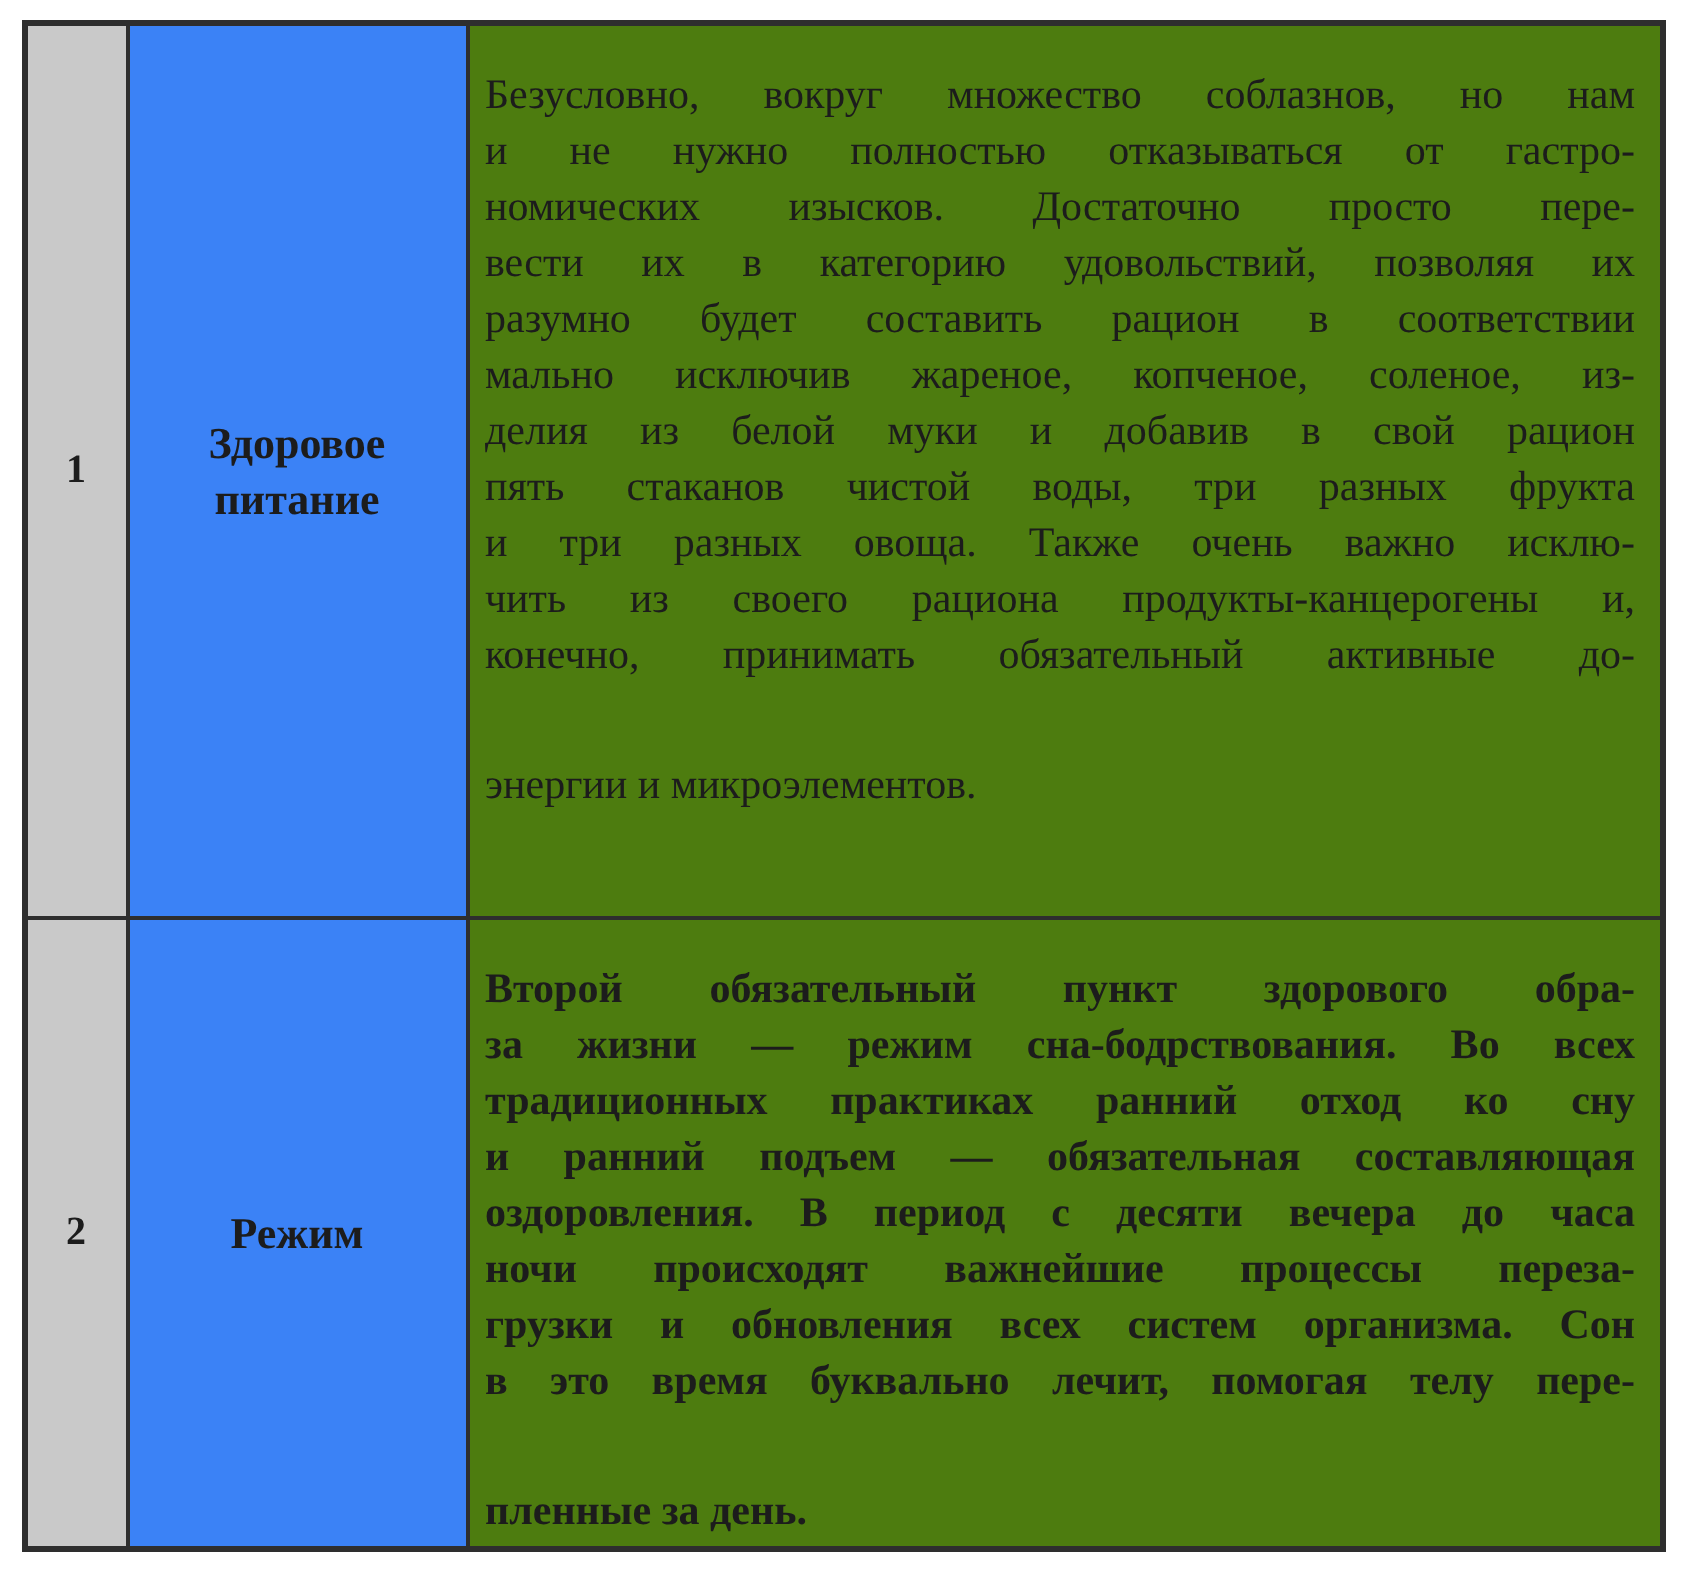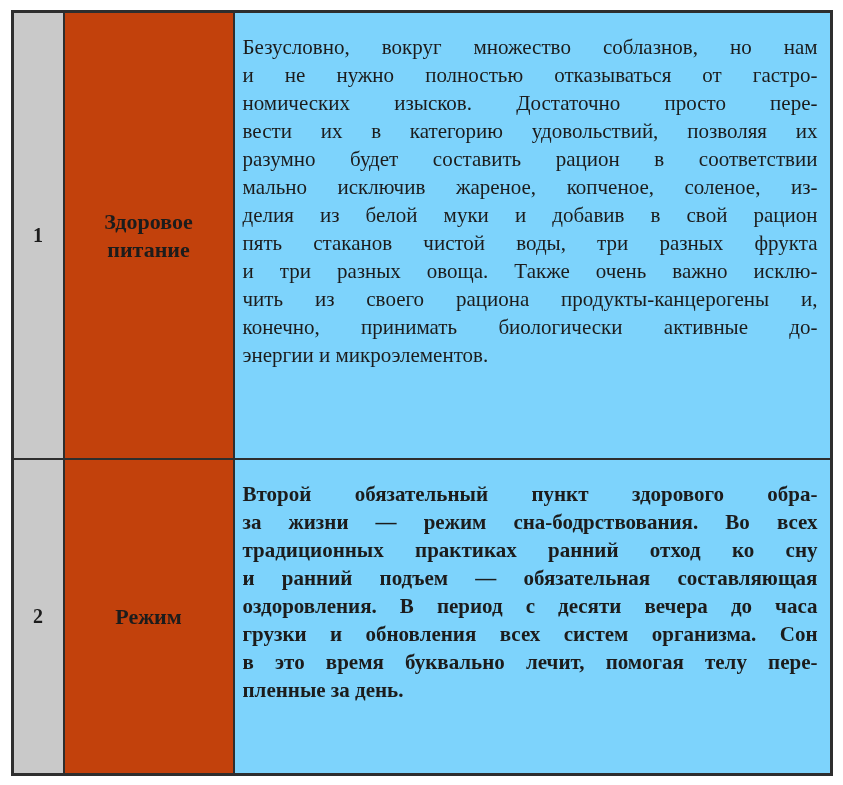--- a/index.html
+++ b/index.html
@@ -41,49 +41,50 @@
     display: flex;
     align-items: center;
     justify-content: center;
     font-weight: bold;
     font-size: 20px;
     color: #1c1c1c;
   }
   .cell-title {
     width: 170px;
     flex: 0 0 170px;
-    background: #c2410c;
+    background: #3b82f6;
     border-right: 2px solid #2e2e2e;
     display: flex;
     align-items: center;
     justify-content: center;
     text-align: center;
     font-weight: bold;
     font-size: 22px;
     line-height: 28px;
     color: #1c1c1c;
     padding: 0 6px;
   }
   .cell-text {
     flex: 1 1 auto;
-    background: #7dd3fc;
+    background: #4d7c0f;
     padding: 20px 12px 4px 8px;
     font-size: 21px;
     line-height: 28px;
     color: #1c1c1c;
   }
   .row-first .cell-text { min-height: 445px; }
   .row-second .cell-text { min-height: 313px; font-weight: bold; }
   .tl {
     text-align: justify;
     text-align-last: justify;
     white-space: normal;
   }
   .tl:last-child {
     text-align-last: left;
+    margin-top: 37px;
   }
 </style>
 </head>
 <body>
 
 <div class="page">
   <div class="doc-table">
 
     <div class="t-row row-first">
       <div class="cell cell-num">1</div>
@@ -92,34 +93,35 @@
           <div class="tl">Безусловно, вокруг множество соблазнов, но нам</div>
           <div class="tl">и не нужно полностью отказываться от гастро-</div>
           <div class="tl">номических изысков. Достаточно просто пере-</div>
           <div class="tl">вести их в категорию удовольствий, позволяя их</div>
           <div class="tl">разумно будет составить рацион в соответствии</div>
           <div class="tl">мально исключив жареное, копченое, соленое, из-</div>
           <div class="tl">делия из белой муки и добавив в свой рацион</div>
           <div class="tl">пять стаканов чистой воды, три разных фрукта</div>
           <div class="tl">и три разных овоща. Также очень важно исклю-</div>
           <div class="tl">чить из своего рациона продукты-канцерогены и,</div>
-          <div class="tl">конечно, принимать биологически активные до-</div>
+          <div class="tl">конечно, принимать обязательный активные до-</div>
           <div class="tl">энергии и микроэлементов.</div>
         </div>
     </div>
 
     <div class="t-row row-second">
       <div class="cell cell-num">2</div>
       <div class="cell cell-title">Режим</div>
       <div class="cell cell-text">
           <div class="tl">Второй обязательный пункт здорового обра-</div>
           <div class="tl">за жизни — режим сна-бодрствования. Во всех</div>
           <div class="tl">традиционных практиках ранний отход ко сну</div>
           <div class="tl">и ранний подъем — обязательная составляющая</div>
           <div class="tl">оздоровления. В период с десяти вечера до часа</div>
+          <div class="tl">ночи происходят важнейшие процессы переза-</div>
           <div class="tl">грузки и обновления всех систем организма. Сон</div>
           <div class="tl">в это время буквально лечит, помогая телу пере-</div>
           <div class="tl">пленные за день.</div>
         </div>
     </div>
 
   </div>
 </div>
 
 </body></html>

